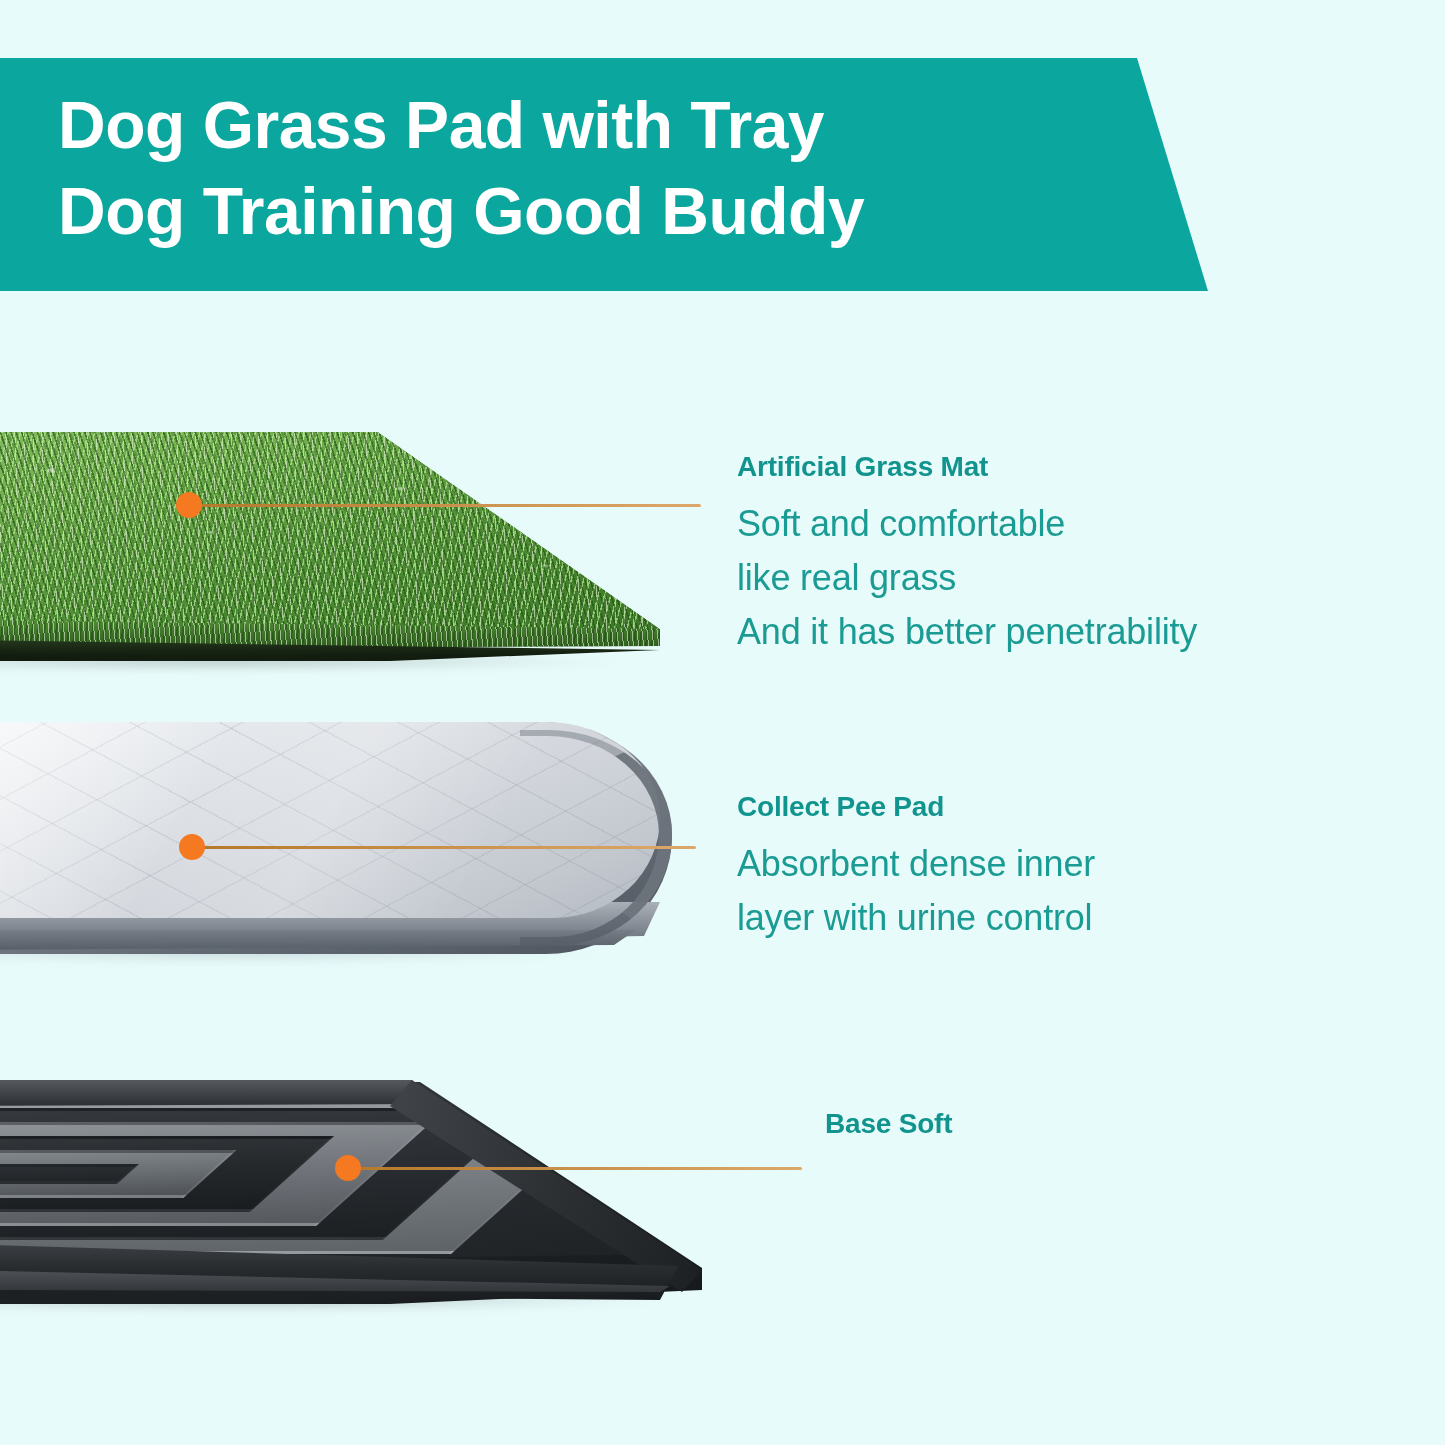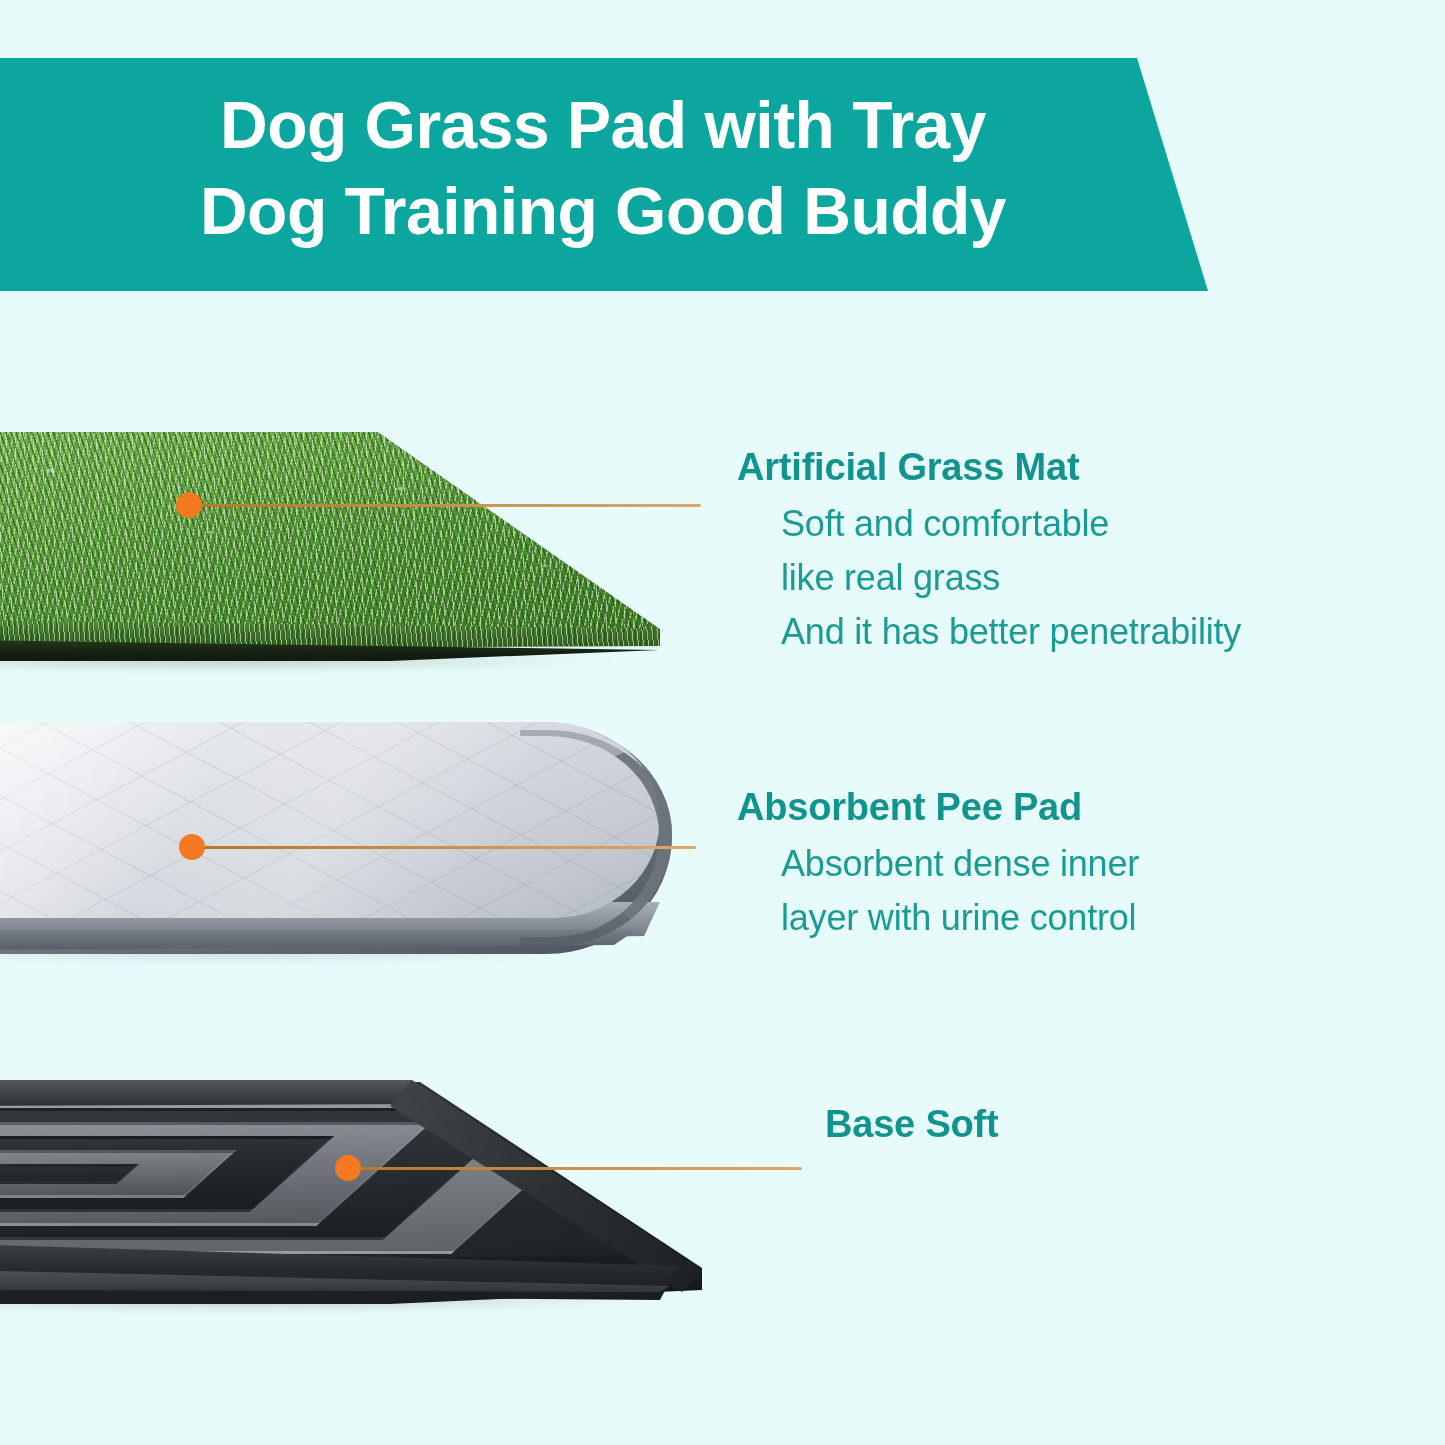--- a/index.html
+++ b/index.html
@@ -31,44 +31,42 @@
     position: absolute;
     left: 58px;
     top: 82px;
     width: 1090px;
     color: #ffffff;
     font-size: 66px;
     font-weight: bold;
     line-height: 86px;
     letter-spacing: -0.5px;
     white-space: pre-line;
-    text-align: center;
   }
 
   
   .callout {
     position: absolute;
   }
   .callout-heading {
     color: #11948e;
-    font-size: 38px;
+    font-size: 28px;
     font-weight: bold;
     line-height: 48px;
     letter-spacing: -0.2px;
     margin: 0 0 6px 0;
     white-space: nowrap;
   }
   .callout-body {
     color: #1a9b93;
     font-size: 36px;
     font-weight: normal;
     line-height: 54px;
     letter-spacing: -0.2px;
     white-space: pre-line;
-    margin-left: 44px;
   }
 
   #callout-grass   { left: 737px; top: 443px;  width: 690px; }
   #callout-peepad  { left: 737px; top: 783px;  width: 690px; }
   #callout-tray    { left: 825px; top: 1100px; width: 620px; }
 
   
   .leader-line {
     position: absolute;
     height: 3px;
@@ -375,21 +373,21 @@
   <div class="leader-dot" id="dot-tray"></div>
 
   <div class="callout" id="callout-grass">
     <div class="callout-heading">Artificial Grass Mat</div>
     <div class="callout-body">Soft and comfortable
 like real grass
 And it has better penetrability</div>
   </div>
 
   <div class="callout" id="callout-peepad">
-    <div class="callout-heading">Absorbent Pee Pad</div>
+    <div class="callout-heading">Collect Pee Pad</div>
     <div class="callout-body">Absorbent dense inner
 layer with urine control</div>
   </div>
 
   <div class="callout" id="callout-tray">
     <div class="callout-heading">Base Soft</div>
   </div>
 
 </div>
 

